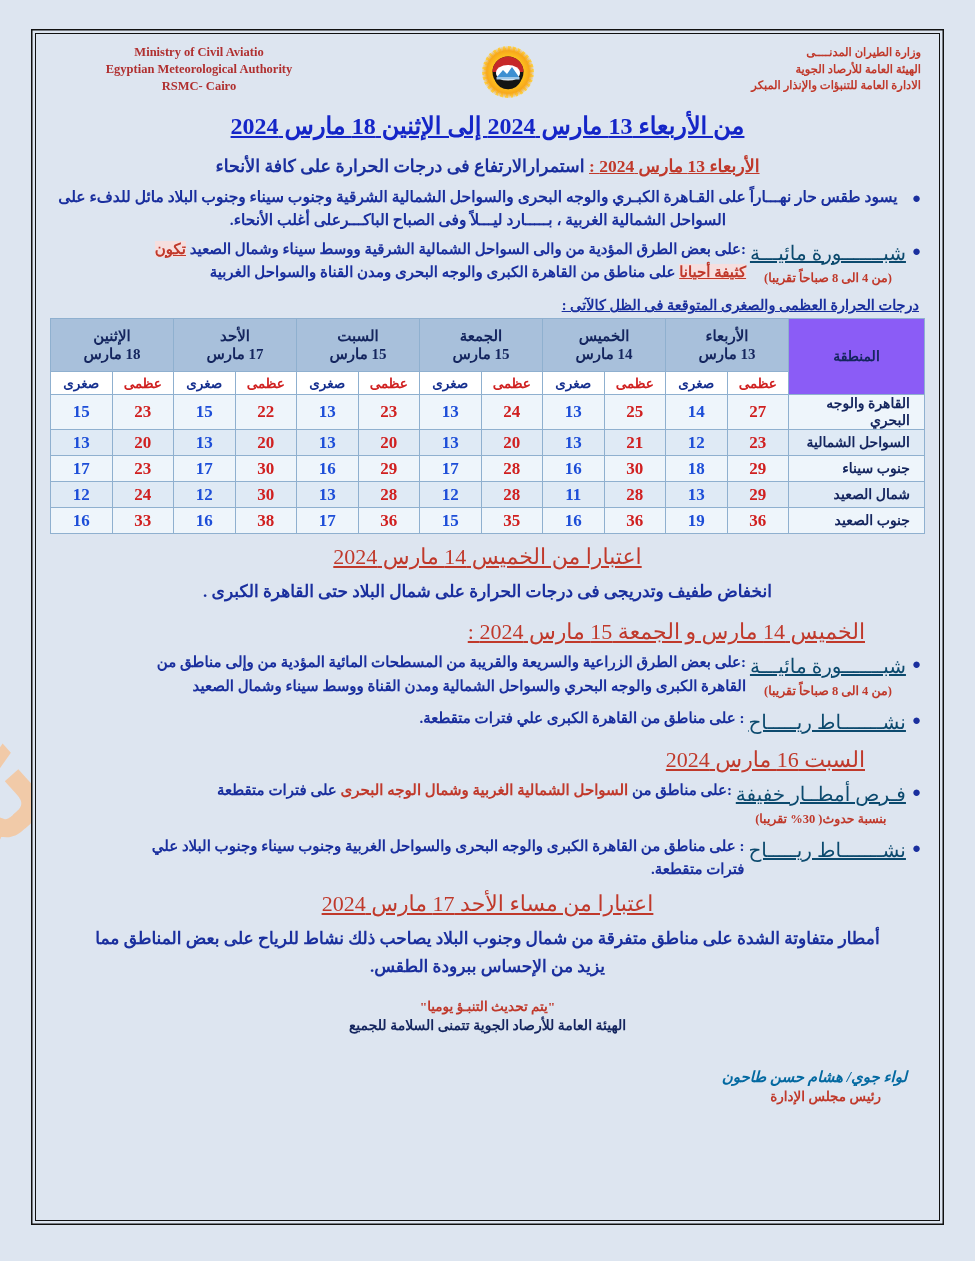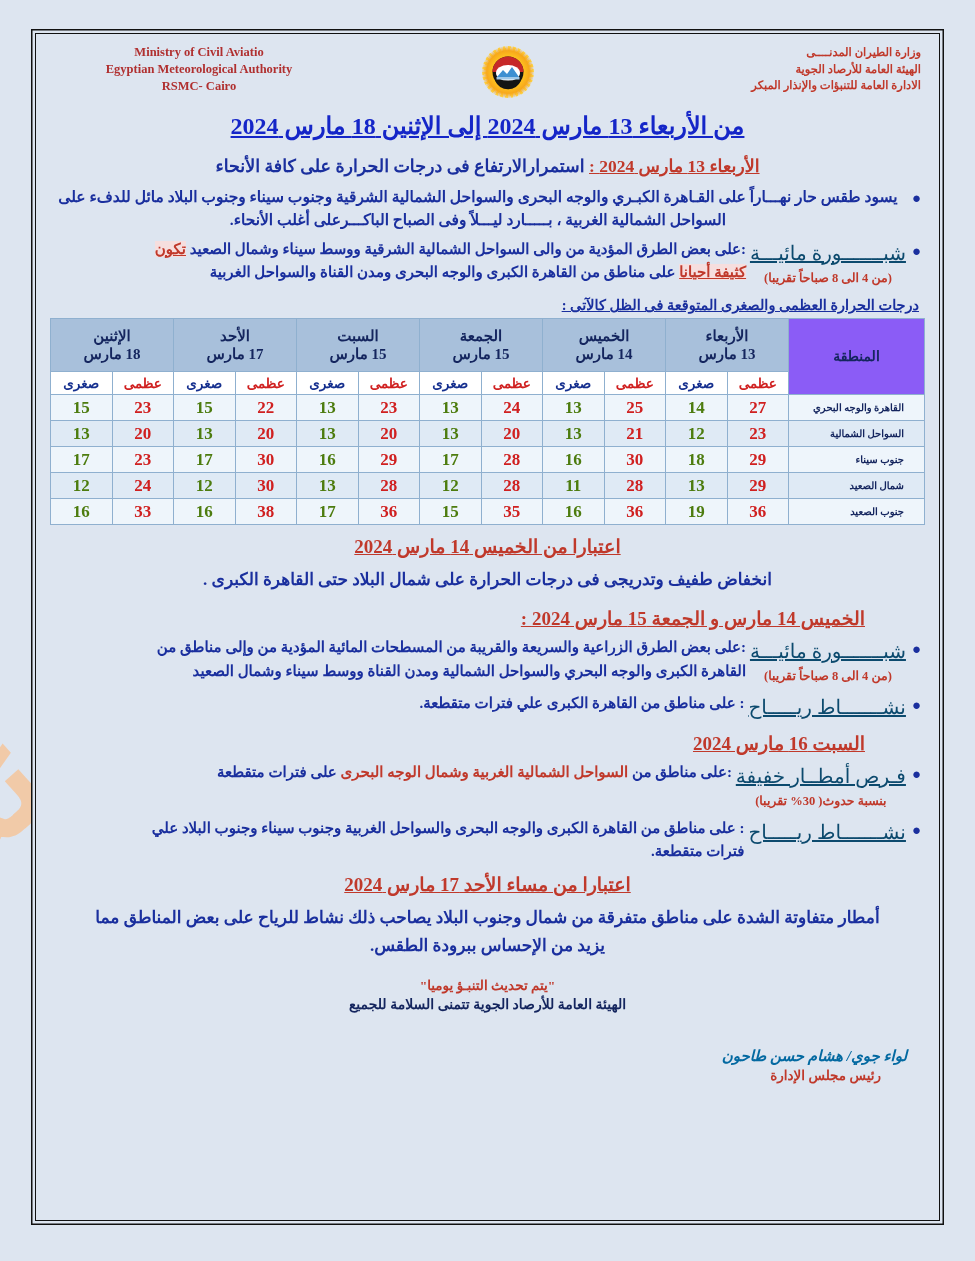--- a/index.html
+++ b/index.html
@@ -166,22 +166,22 @@
     font-weight: 700;
     font-size: 24px;
     text-decoration: underline;
     margin: 6px 0 16px 0;
   }
 
   
   .day-heading {
     text-align: center;
     color: #c0392b;
-    font-weight: 700;
-    font-size: 19px;
+    font-weight: 400;
+    font-size: 22px;
     text-decoration: underline;
     margin: 10px 0 6px 0;
   }
   .day-heading.right {
     text-align: right;
     padding-right: 60px;
   }
 
   
   .headline-1 {
@@ -303,31 +303,31 @@
     font-size: 13.5px;
     font-weight: 700;
     background: #ffffff;
   }
   table.temps th.sub.max { color: #d02020; }
   table.temps th.sub.min { color: #16308f; }
   table.temps td.region {
     background: #e9f1f8;
     color: #14255e;
     font-weight: 700;
-    font-size: 10px;
+    font-size: 14px;
     text-align: right;
-    padding-right: 20px;
+    padding-right: 14px;
   }
   table.temps td.v {
     height: 25px;
     font-size: 17px;
     font-weight: 700;
   }
   table.temps td.v.max { color: #d02020; }
-  table.temps td.v.min { color: #4d7c0f; }
+  table.temps td.v.min { color: #1d4ed8; }
   table.temps tr.r-even td { background: #eef5fb; }
   table.temps tr.r-odd  td { background: #dfeaf5; }
 
   
   .footer {
     text-align: center;
     margin-top: 18px;
   }
   .footer .f1 {
     color: #c0392b;

